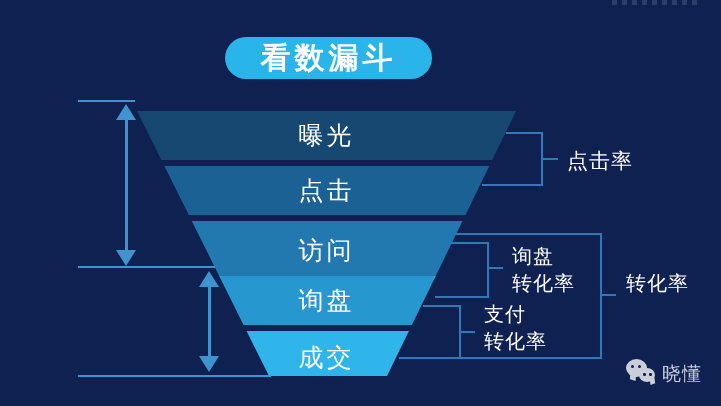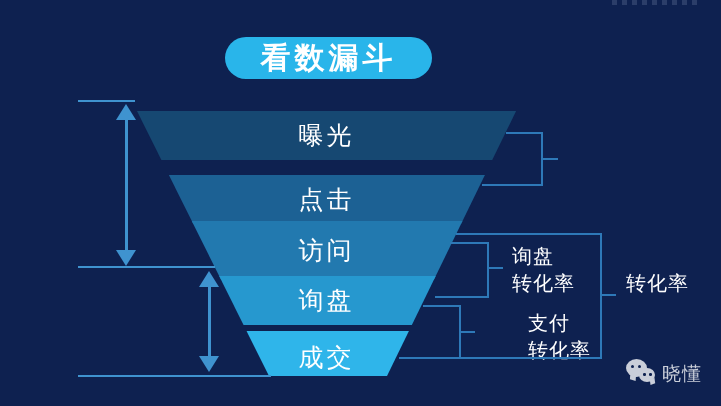--- a/index.html
+++ b/index.html
@@ -28,21 +28,21 @@
   }
 
   
   .funnel{
     left:133px;top:103px;width:387px;height:273px;
     clip-path:polygon(0 0,387px 0,254px 273px,136px 273px);
   }
   .band{position:absolute;left:0;width:100%;display:flex;align-items:center;justify-content:center;
     font-size:25px;font-weight:500;letter-spacing:3px;color:#fff;margin-top:8px;}
   .band-0{top:0;height:49px;}
-  .band-1{top:64px;height:49px;}
+  .band-1{top:55px;height:49px;}
   .band-2{top:110px;height:59px;}
   .band-3{top:165px;height:49px;}
   .band-4{top:220px;height:53px;}
 
   
   .mline{background:var(--measure-line);height:2px;}
   .varrow{width:20px;}
   .varrow .shaft{position:absolute;left:8.5px;top:14px;bottom:14px;width:3px;background:var(--measure-line);}
   .varrow .head-up{position:absolute;left:0;top:0;width:0;height:0;
     border-left:10px solid transparent;border-right:10px solid transparent;
@@ -123,35 +123,36 @@
   <div class="abs varrow" style="left:199px;top:271px;height:101px;">
     <div class="head-up"></div>
     <div class="shaft"></div>
     <div class="head-down"></div>
   </div>
 
   <div class="abs bline h2" style="left:506px;top:132px;width:37px;"></div>
   <div class="abs bline w2" style="left:541px;top:132px;height:54px;"></div>
   <div class="abs bline h2" style="left:482px;top:184px;width:61px;"></div>
   <div class="abs bline h2" style="left:543px;top:158px;width:15px;"></div>
+  <div class="abs rate-single" style="left:567px;top:147px;">点击率</div>
 
   <div class="abs bline h2" style="left:450px;top:242px;width:39px;"></div>
   <div class="abs bline w2" style="left:487px;top:242px;height:56px;"></div>
   <div class="abs bline h2" style="left:435px;top:296px;width:54px;"></div>
   <div class="abs bline h2" style="left:489px;top:267px;width:14px;"></div>
   <div class="abs rate-label" style="left:512px;top:243px;">
     <span>询盘</span>
     <span>转化率</span>
   </div>
 
   <div class="abs bline h2" style="left:423px;top:305px;width:38px;"></div>
   <div class="abs bline w2" style="left:459px;top:305px;height:54px;"></div>
   <div class="abs bline h2" style="left:399px;top:357px;width:62px;"></div>
   <div class="abs bline h2" style="left:461px;top:331px;width:14px;"></div>
-  <div class="abs rate-label" style="left:484px;top:310px;margin-left:44px;">
+  <div class="abs rate-label" style="left:484px;top:301px;">
     <span>支付</span>
     <span>转化率</span>
   </div>
 
   <div class="abs bline h2" style="left:456px;top:233px;width:146px;"></div>
   <div class="abs bline w2" style="left:600px;top:233px;height:126px;"></div>
   <div class="abs bline h2" style="left:461px;top:357px;width:141px;"></div>
   <div class="abs bline h2" style="left:602px;top:294px;width:14px;"></div>
   <div class="abs rate-label" style="left:626px;top:270px;">
     <span>转化率</span>

